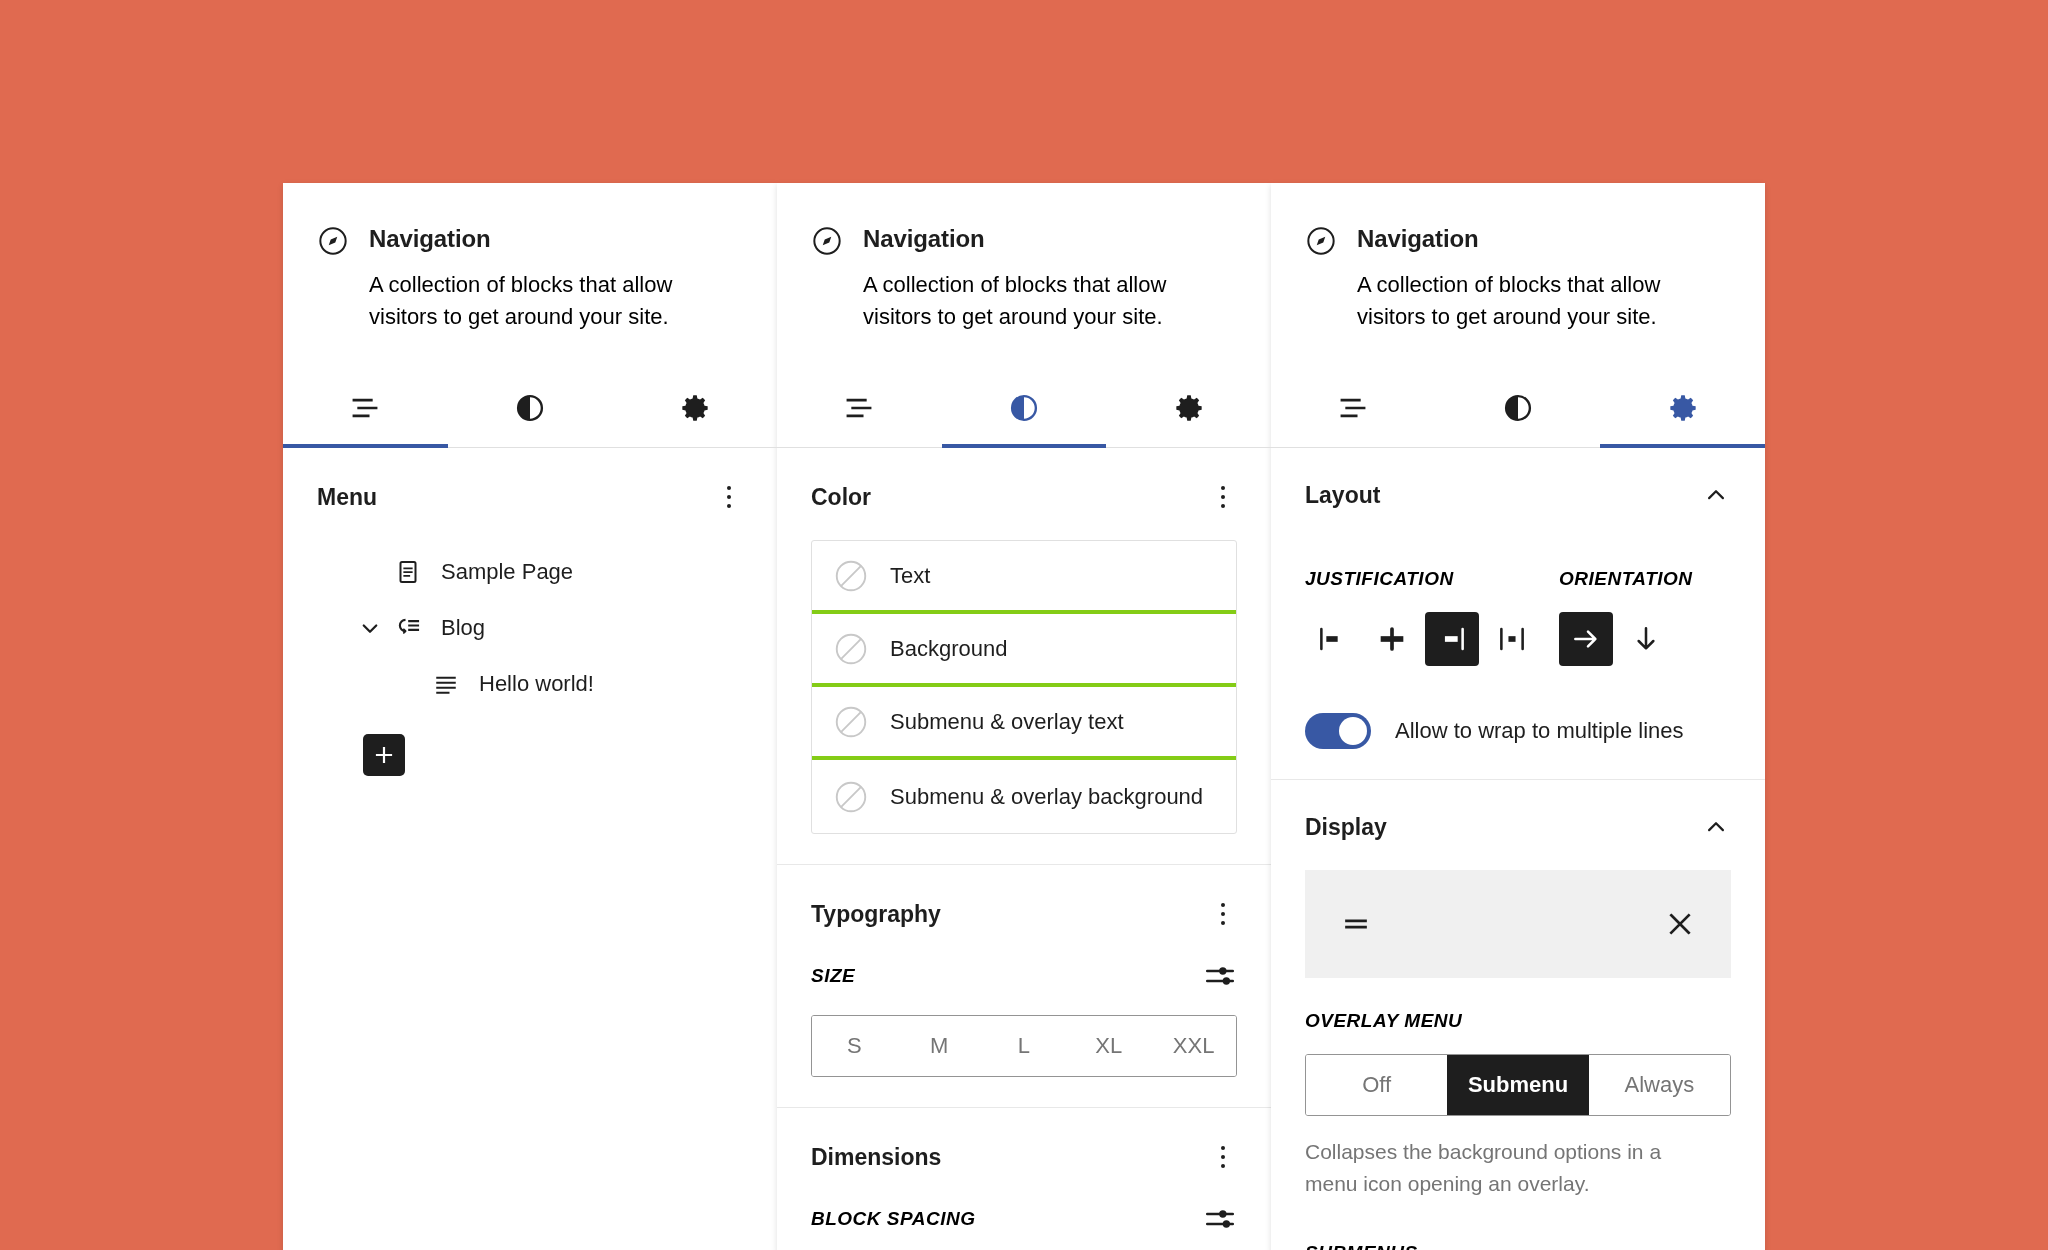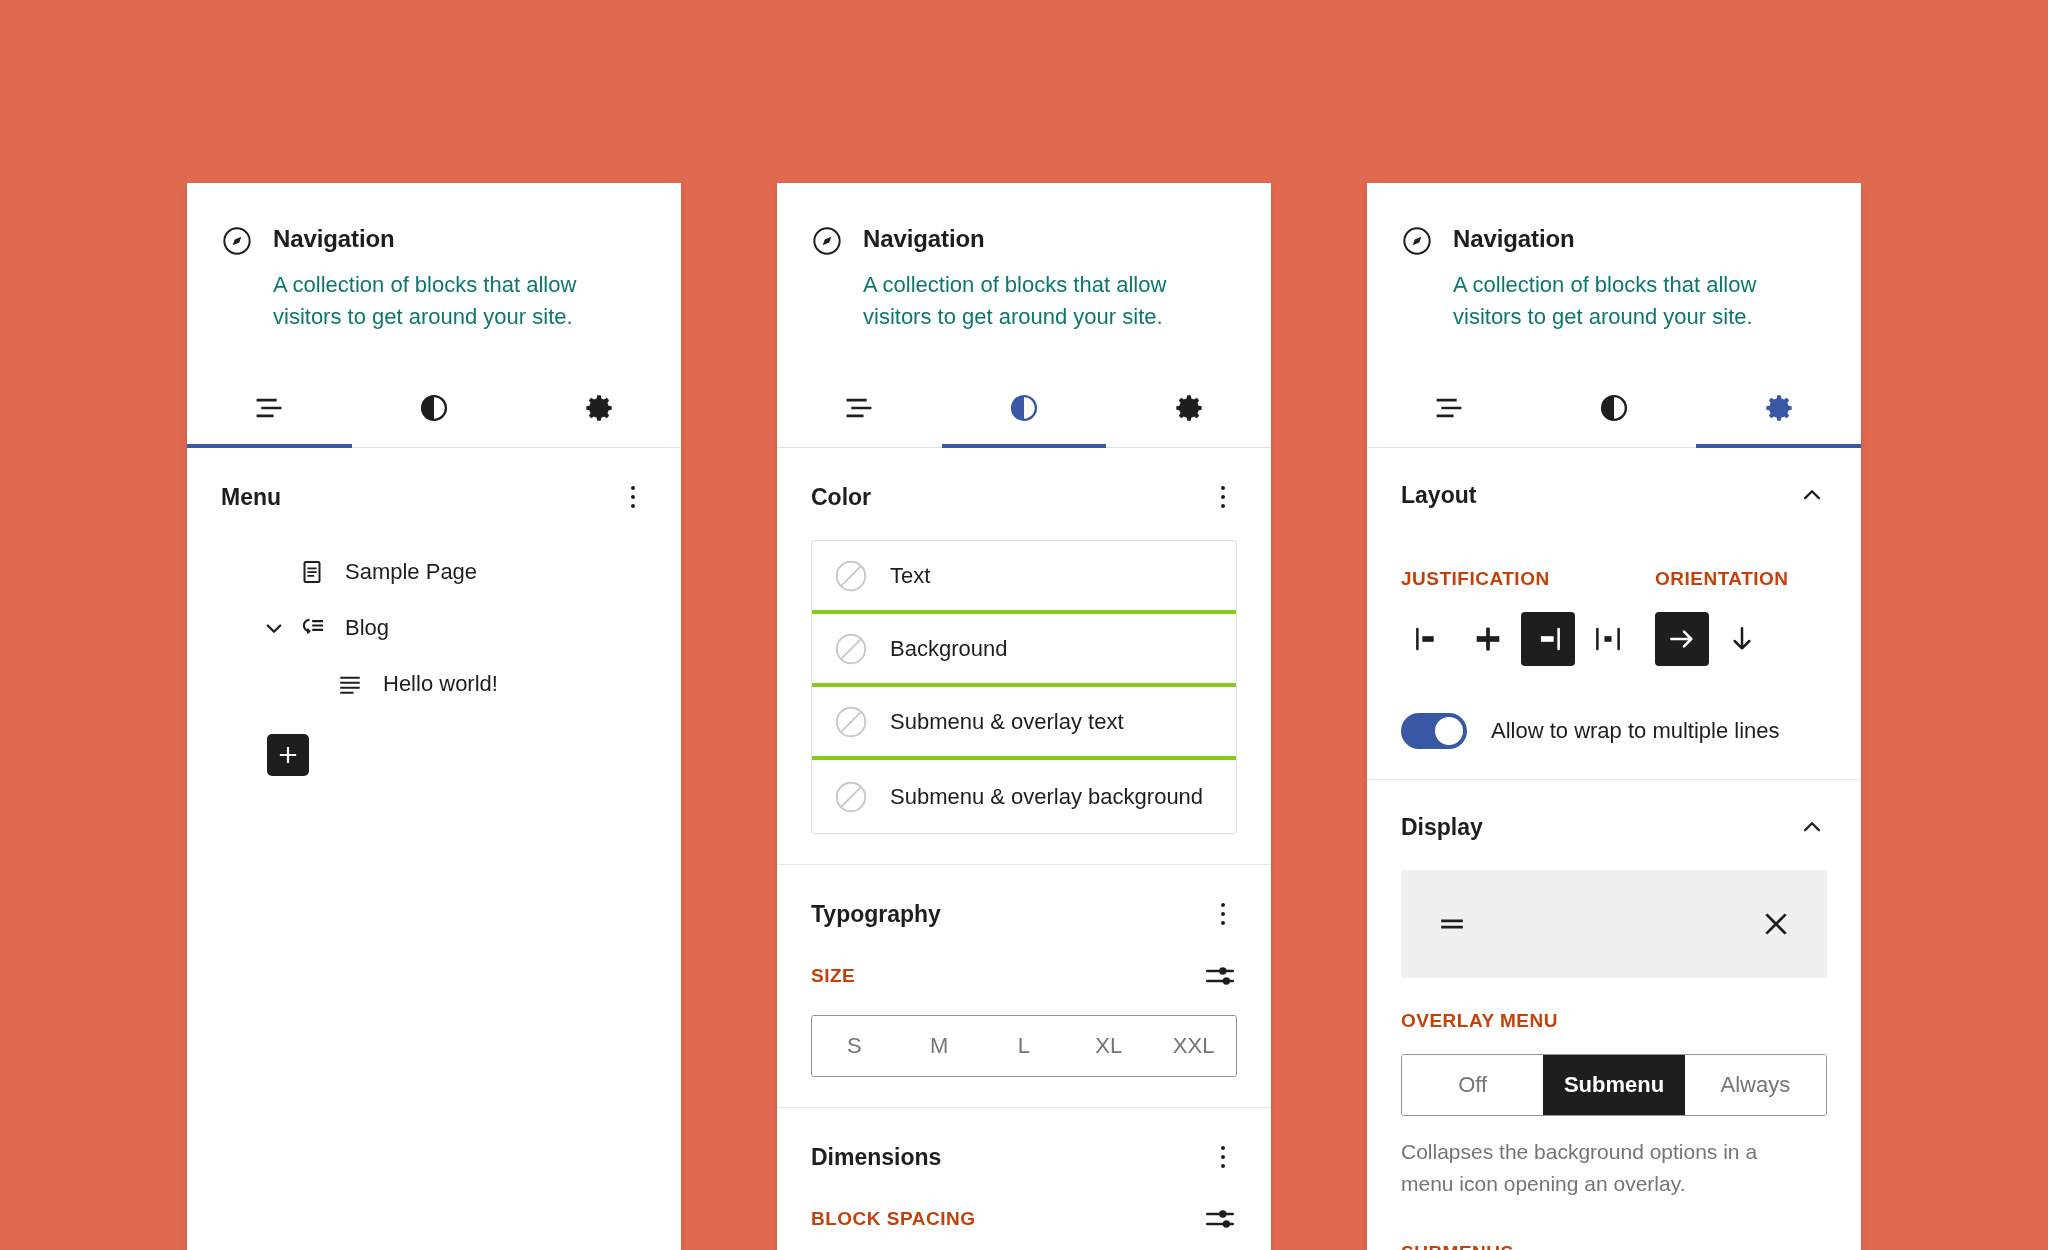--- a/index.html
+++ b/index.html
@@ -8,40 +8,39 @@
     background: #e06a50;
     font-family: "Liberation Sans", sans-serif;
     overflow: hidden;
   }
   .stage {
     position: relative;
     width: 2048px; height: 1250px;
     display: flex;
     justify-content: center;
     align-items: flex-start;
-    gap: 96px;
     padding-top: 183px;
   }
   .panel {
     width: 494px;
     background: #ffffff;
     box-shadow: 0 2px 6px rgba(0,0,0,0.13);
     overflow: hidden;
     flex: 0 0 auto;
     height: 1070px;
   }
 
   
   .bc-head { padding: 40px 34px 0 34px; }
   .bc-titlerow { display: flex; align-items: flex-start; gap: 20px; }
   .bc-icon { width: 32px; height: 32px; flex: 0 0 auto; margin-top: 2px; }
   .bc-title { font-size: 24px; font-weight: 700; color: #1e1e1e; letter-spacing: -0.1px; line-height: 32px; }
   .bc-desc {
     margin-top: 12px; margin-left: 52px;
-    font-size: 22px; line-height: 32px; color: #0f766e;
+    font-size: 22px; line-height: 32px; color: #000000;
     max-width: 360px;
   }
 
   
   .tabs {
     display: flex; margin-top: 36px;
     border-bottom: 1px solid #e0e0e0;
     position: relative;
   }
   .tab {
@@ -87,21 +86,21 @@
     display: flex; align-items: center; gap: 20px;
     height: 73px; padding: 0 20px;
     border-bottom: 4px solid #84cc16;
     font-size: 22px; color: #1e1e1e; cursor: pointer;
   }
   .color-row:last-child { border-bottom: none; }
   .swatch { width: 38px; height: 38px; flex: 0 0 auto; }
 
   
   .sublabel-row { display: flex; align-items: center; justify-content: space-between; margin-top: 28px; }
-  .sublabel { font-size: 19px; font-weight: 700; letter-spacing: 0.5px; color: #c2410c; text-transform: uppercase; }
+  .sublabel { font-size: 19px; font-weight: 700; letter-spacing: 0.5px; color: #000000; text-transform: uppercase; font-style: italic; }
   .sliders-icon { width: 34px; height: 34px; cursor: pointer; }
 
   
   .seg {
     margin-top: 22px; display: flex;
     border: 1px solid #949494; border-radius: 3px; overflow: hidden;
     height: 62px;
   }
   .seg .opt {
     flex: 1 1 0; display: flex; align-items: center; justify-content: center;

